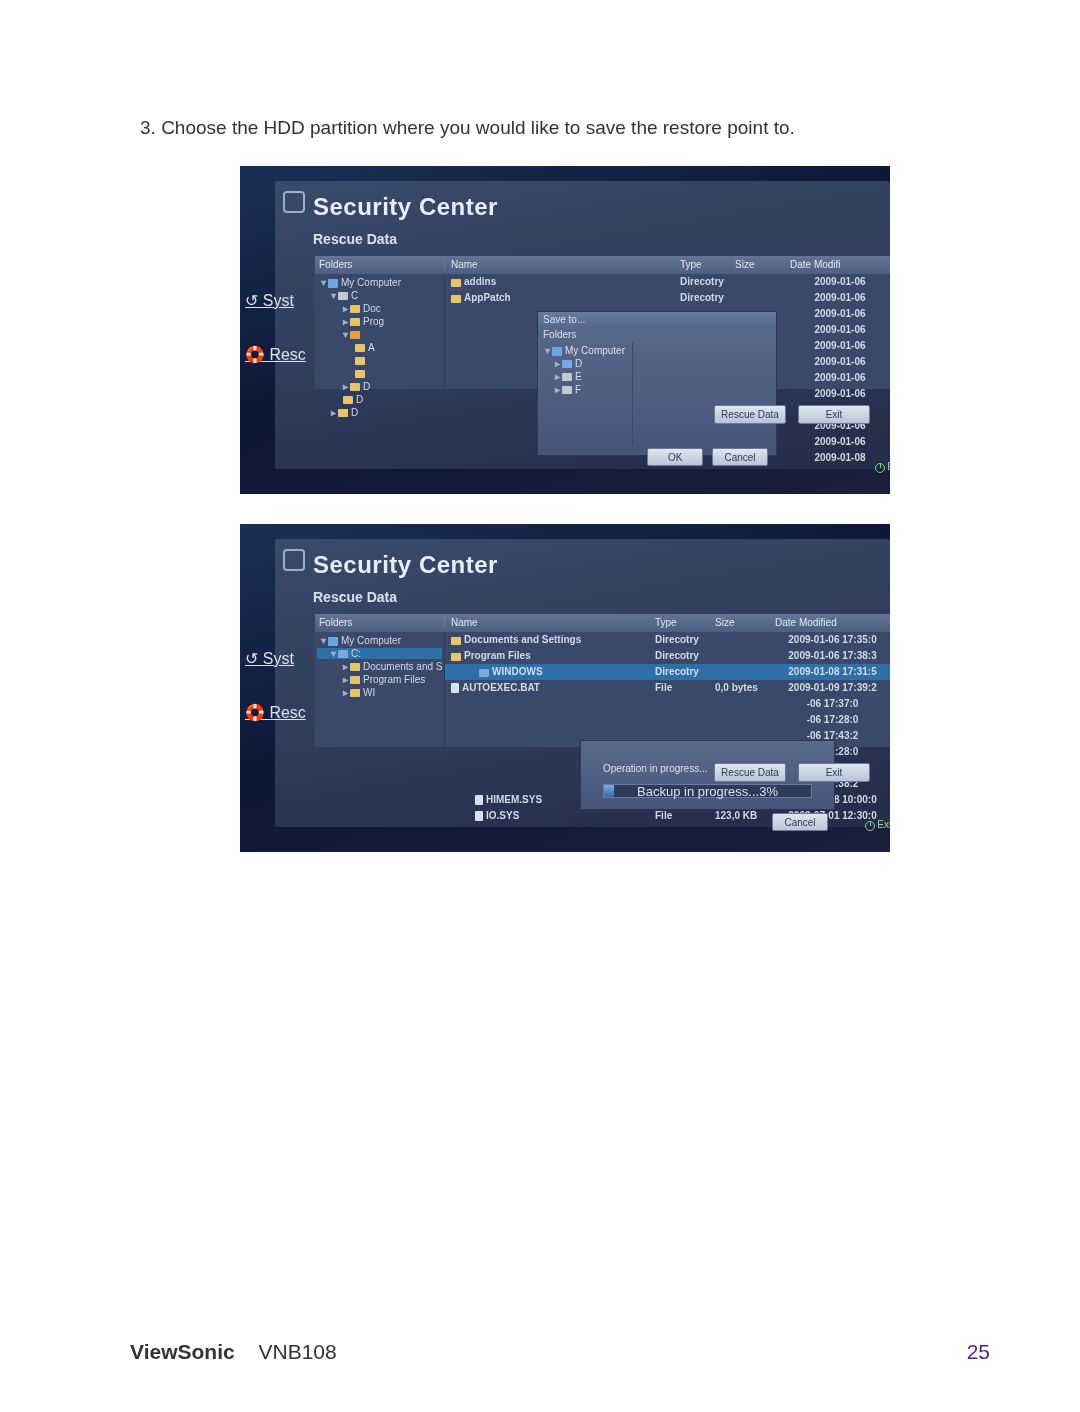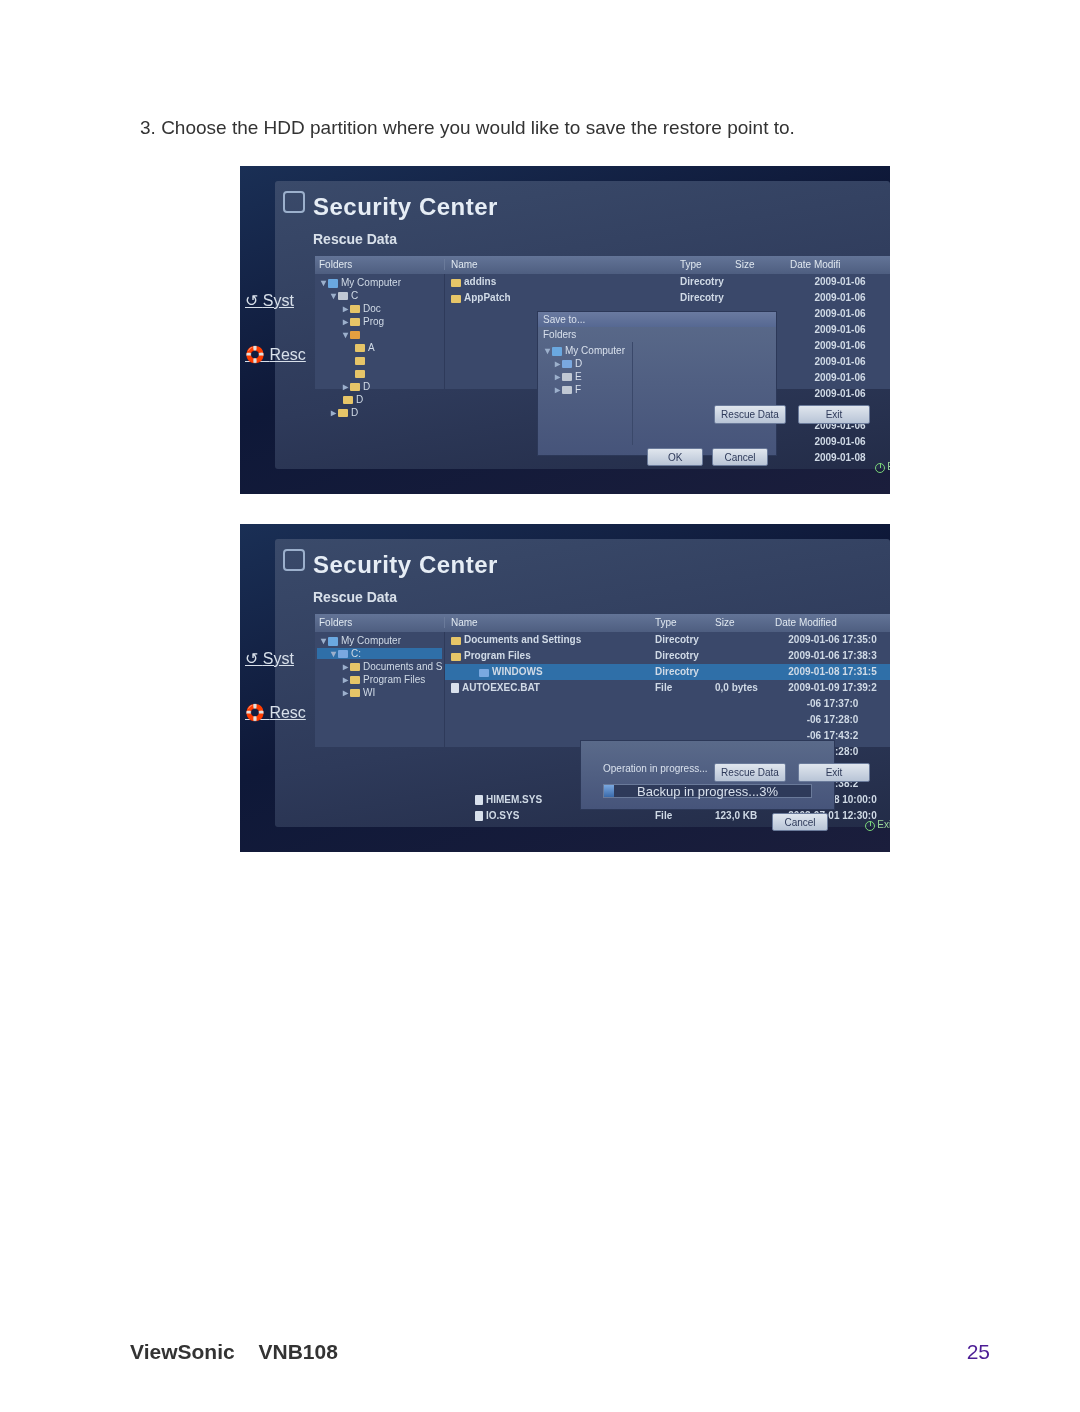--- a/index.html
+++ b/index.html
@@ -158,21 +158,21 @@
   .file-icon{display:inline-block;width:8px;height:10px;background:#d8e0ec;border-radius:1px;margin-right:3px;vertical-align:middle;}
 
   .footer {
     position: absolute; left: 0; right: 0; bottom: 48px;
     padding: 0 90px 0 130px;
     display:flex;justify-content:space-between;align-items:baseline;
     font-family: Arial, sans-serif;
   }
   .footer-left { font-size: 21px; color:#333;}
   .footer-left .brand { font-weight:bold; }
-  .footer-left .model { font-weight:bold; margin-left: 18px;}
+  .footer-left .model { font-weight:normal; margin-left: 18px;}
   .footer-right { font-size: 21px; color:#4c1d95;}
 </style>
 </head>
 <body>
 
 <div class="page-content">
 
   <p class="step">
     <span class="step-num">3.</span>
     <span class="step-text">Choose the HDD partition where you would like to save the restore point to.</span>

